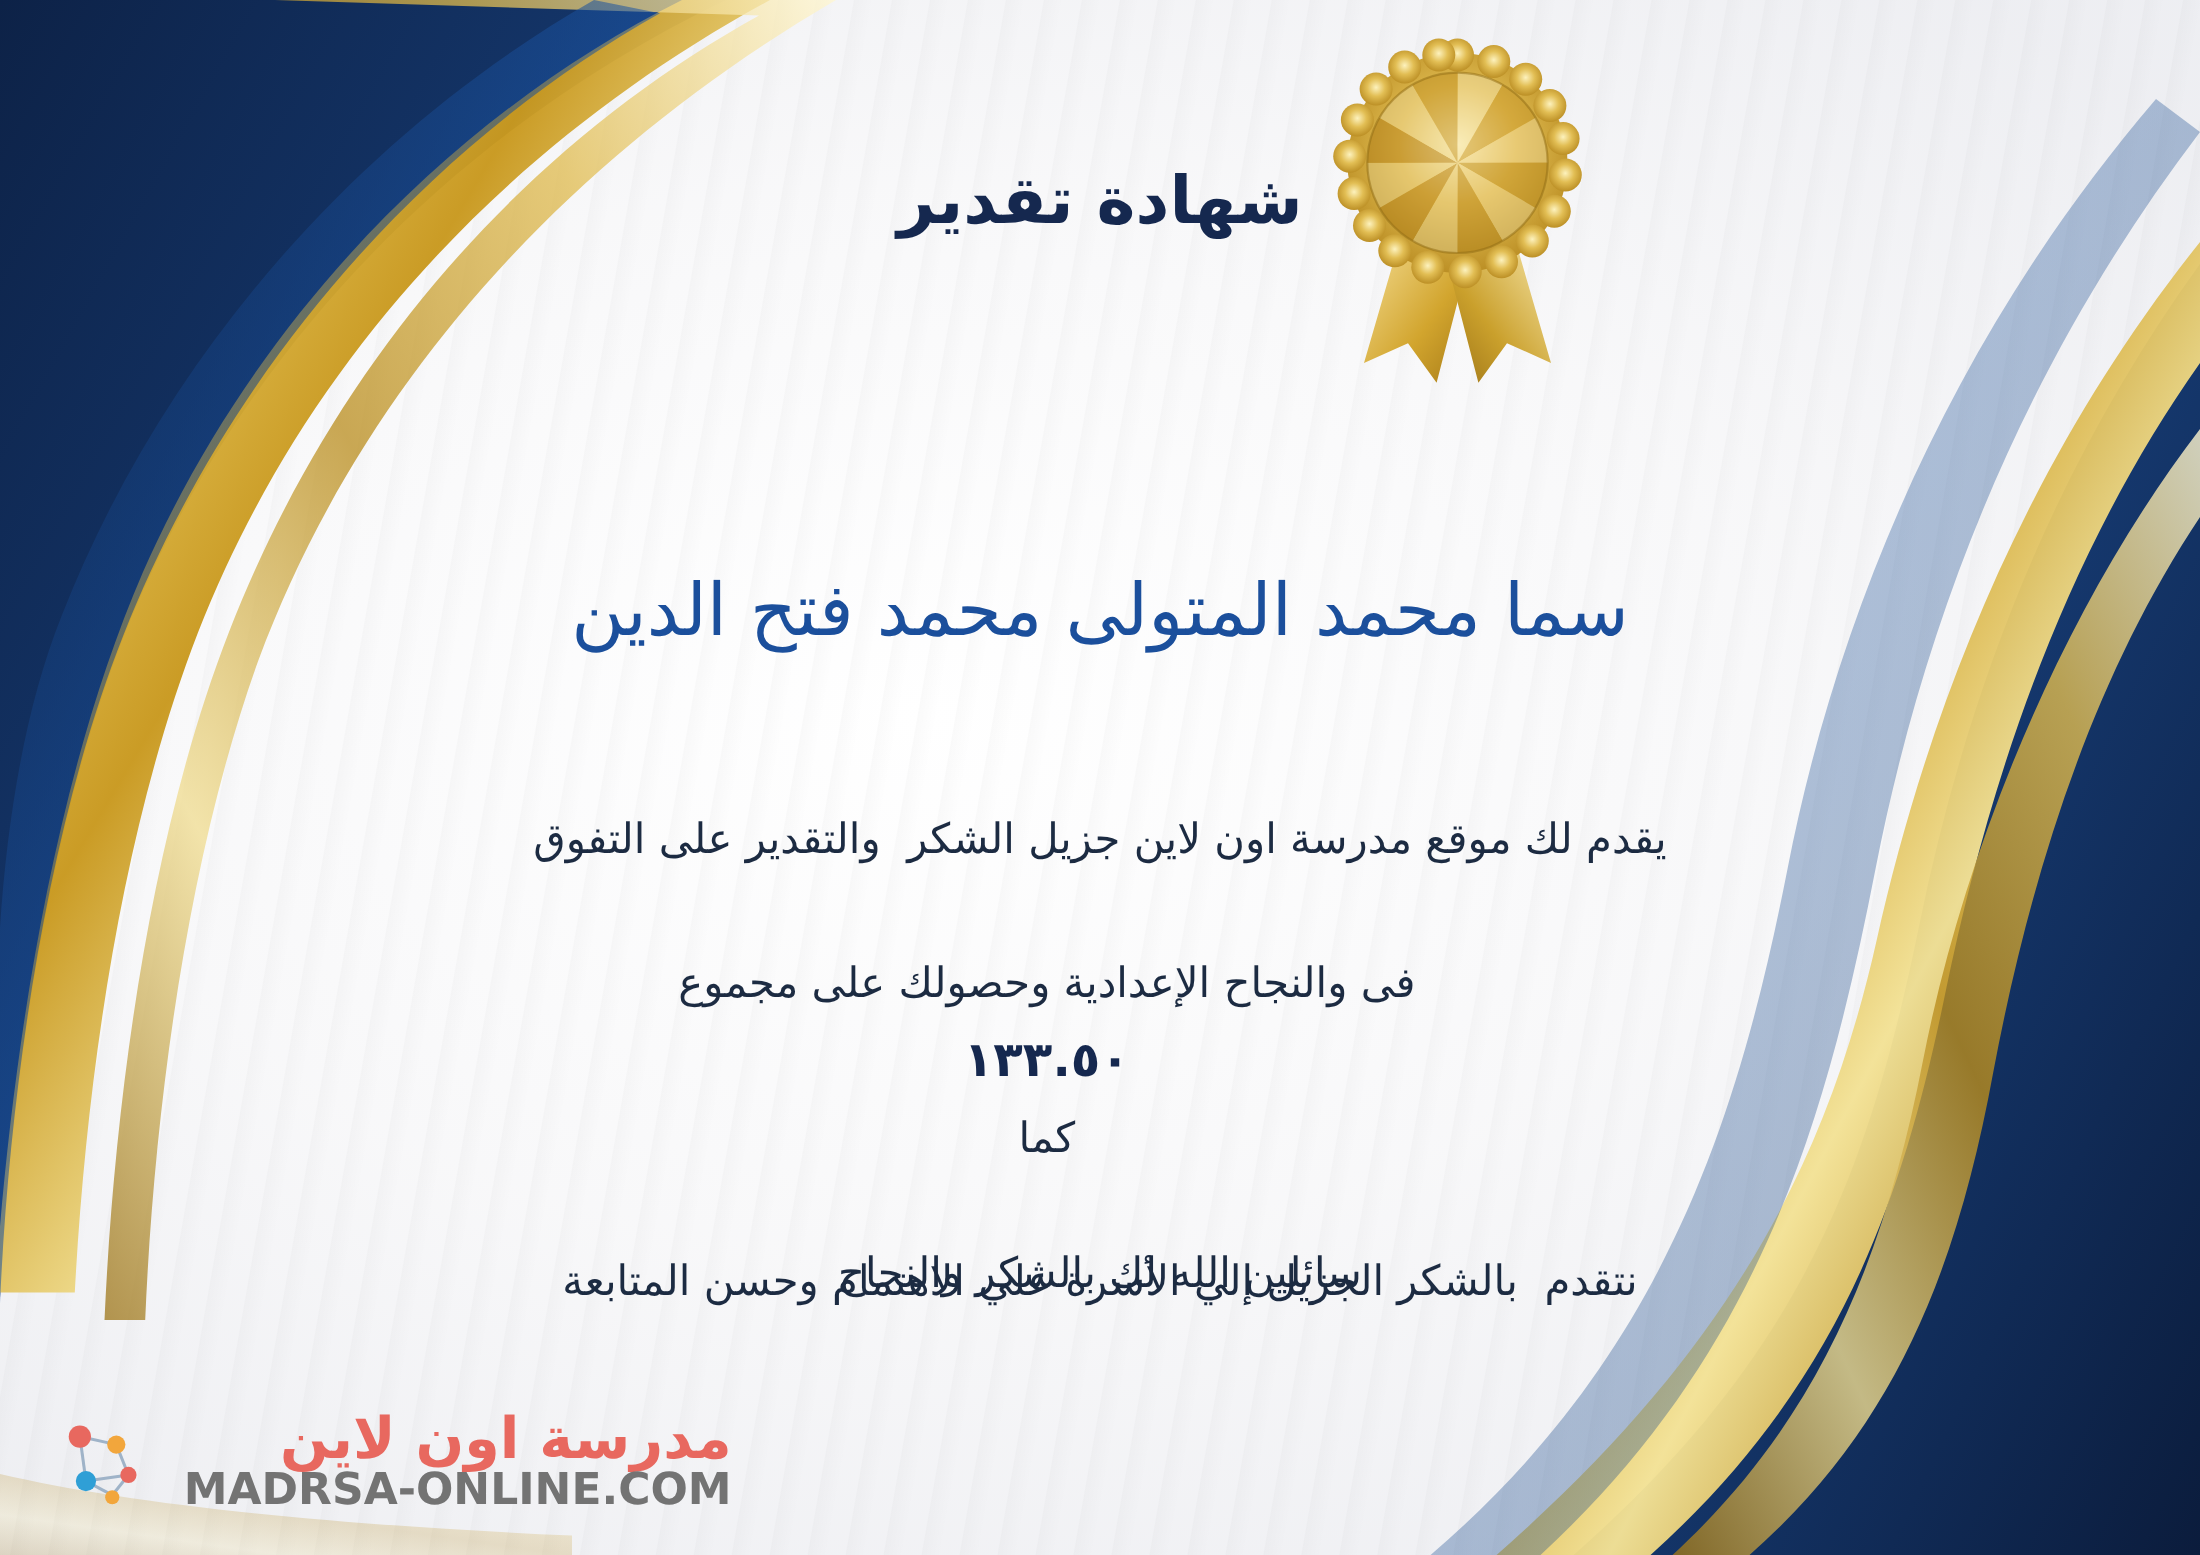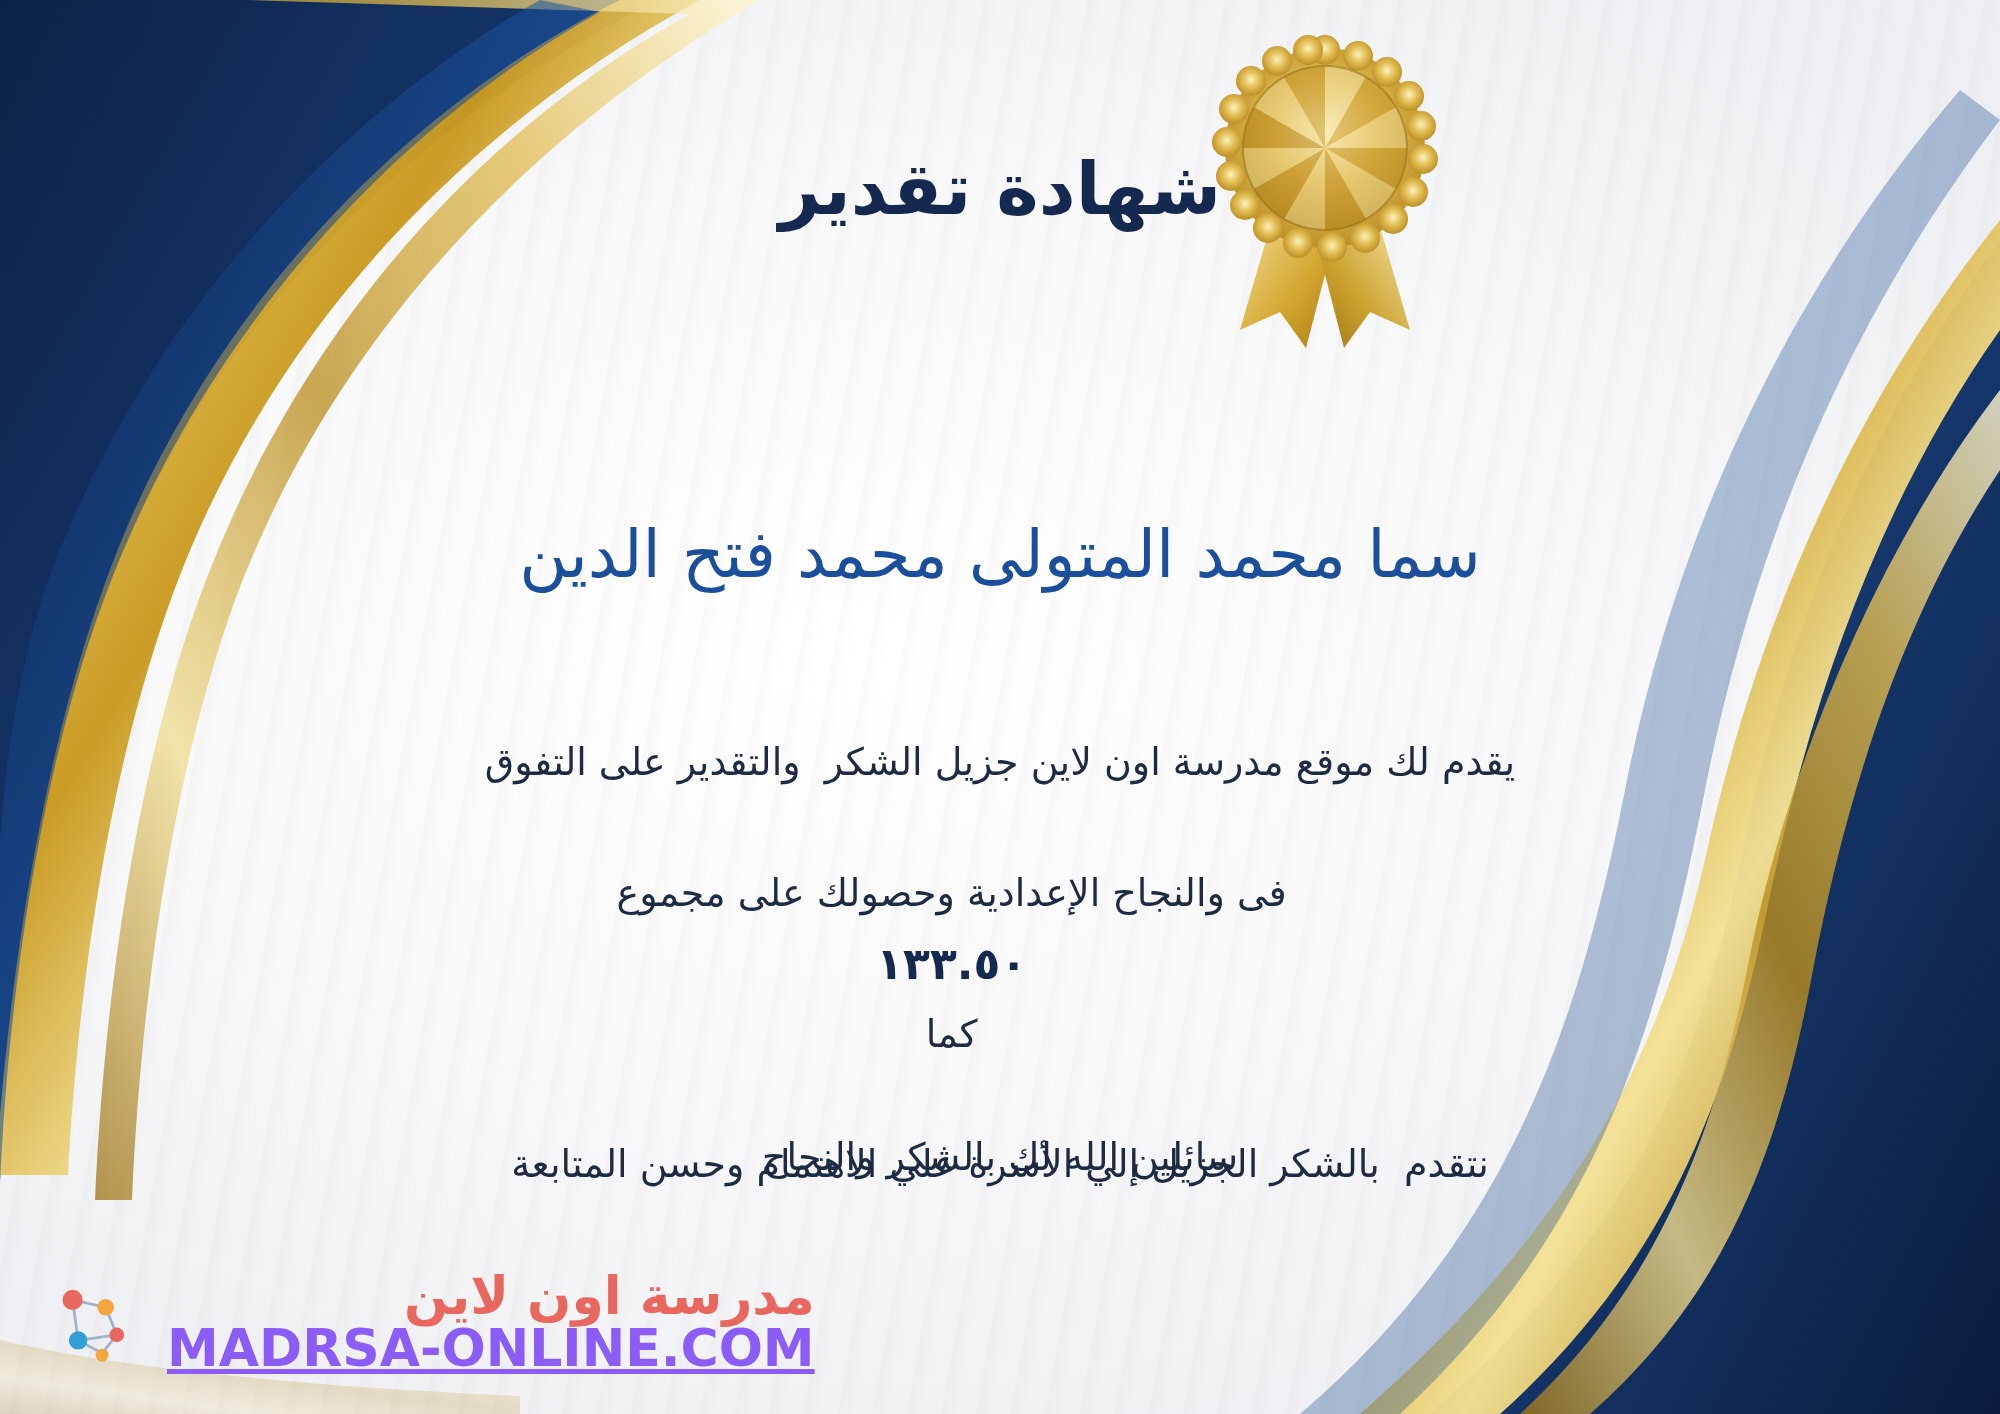--- a/index.html
+++ b/index.html
@@ -71,21 +71,21 @@
     height: 1414px;
     direction: rtl;
     text-align: center;
   }
 
   .cert-title {
     position: absolute;
     top: 150px;
     right: 0;
     left: 0;
-    font-size: 72px;
+    font-size: 60px;
     font-weight: 700;
     color: #15284f;
     letter-spacing: -1px;
     line-height: 1.1;
   }
 
   .student-name {
     position: absolute;
     top: 515px;
     right: 0;
@@ -142,26 +142,25 @@
     align-items: flex-start;
     line-height: 1;
   }
   .brand-ar {
     font-size: 52px;
     font-weight: 700;
     color: #e8685f;
     letter-spacing: -1px;
   }
   .brand-url {
-    font-size: 52px;
+    font-size: 40px;
     font-weight: 700;
-    color: #8b5cf6;
+    color: #737373;
     letter-spacing: 0px;
     direction: ltr;
-    text-decoration: underline;
   }
   .brand-mark {
     width: 92px;
     height: 92px;
     flex: 0 0 auto;
   }
 </style>
 </head>
 <body>
 

